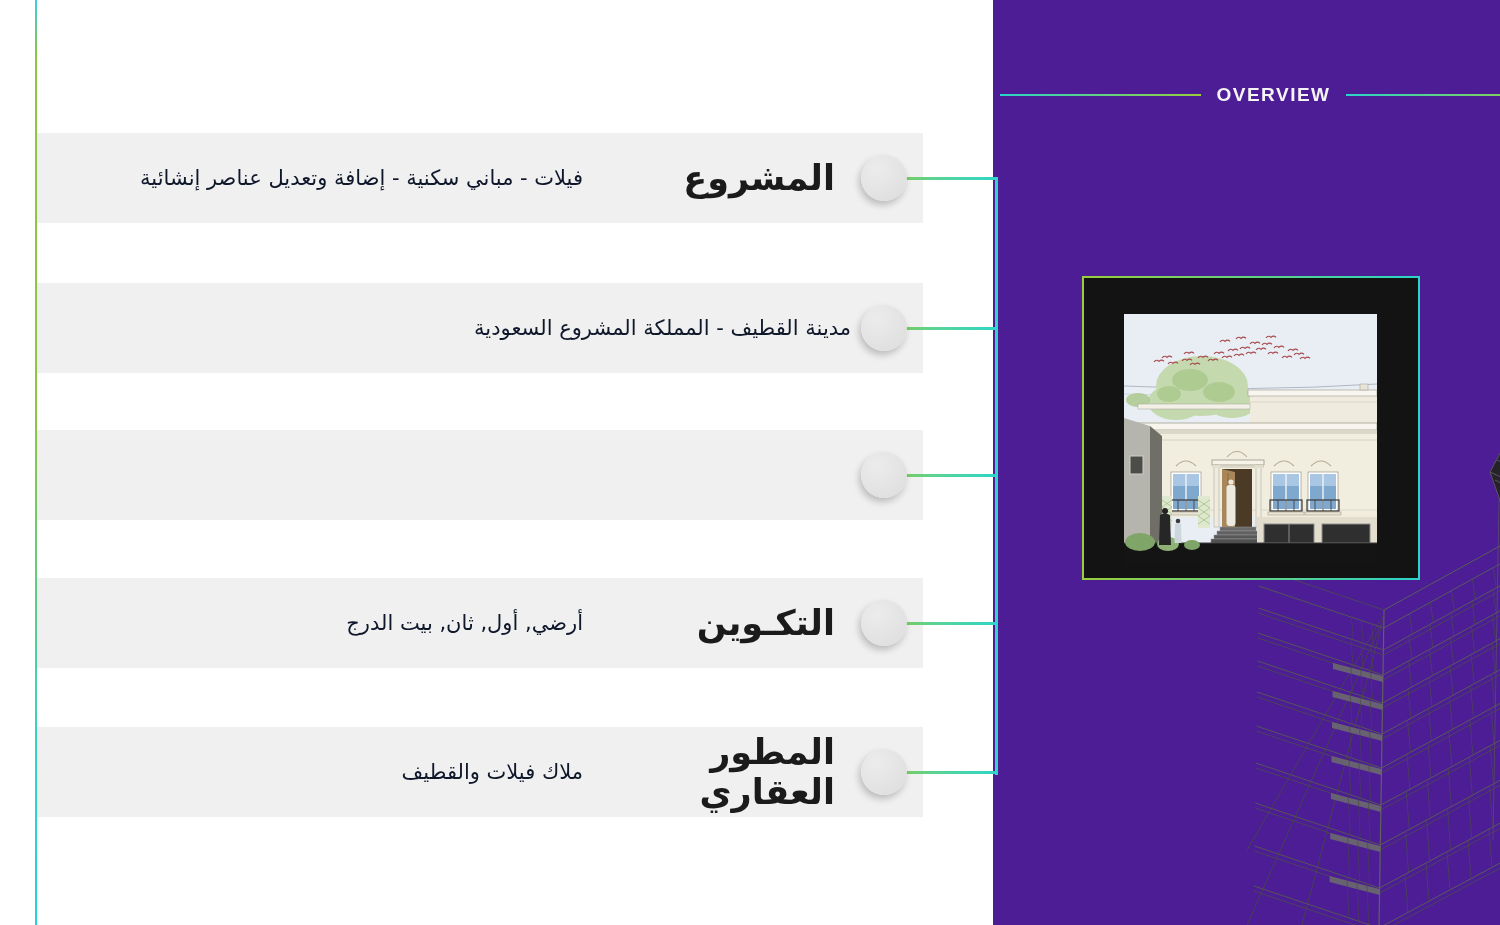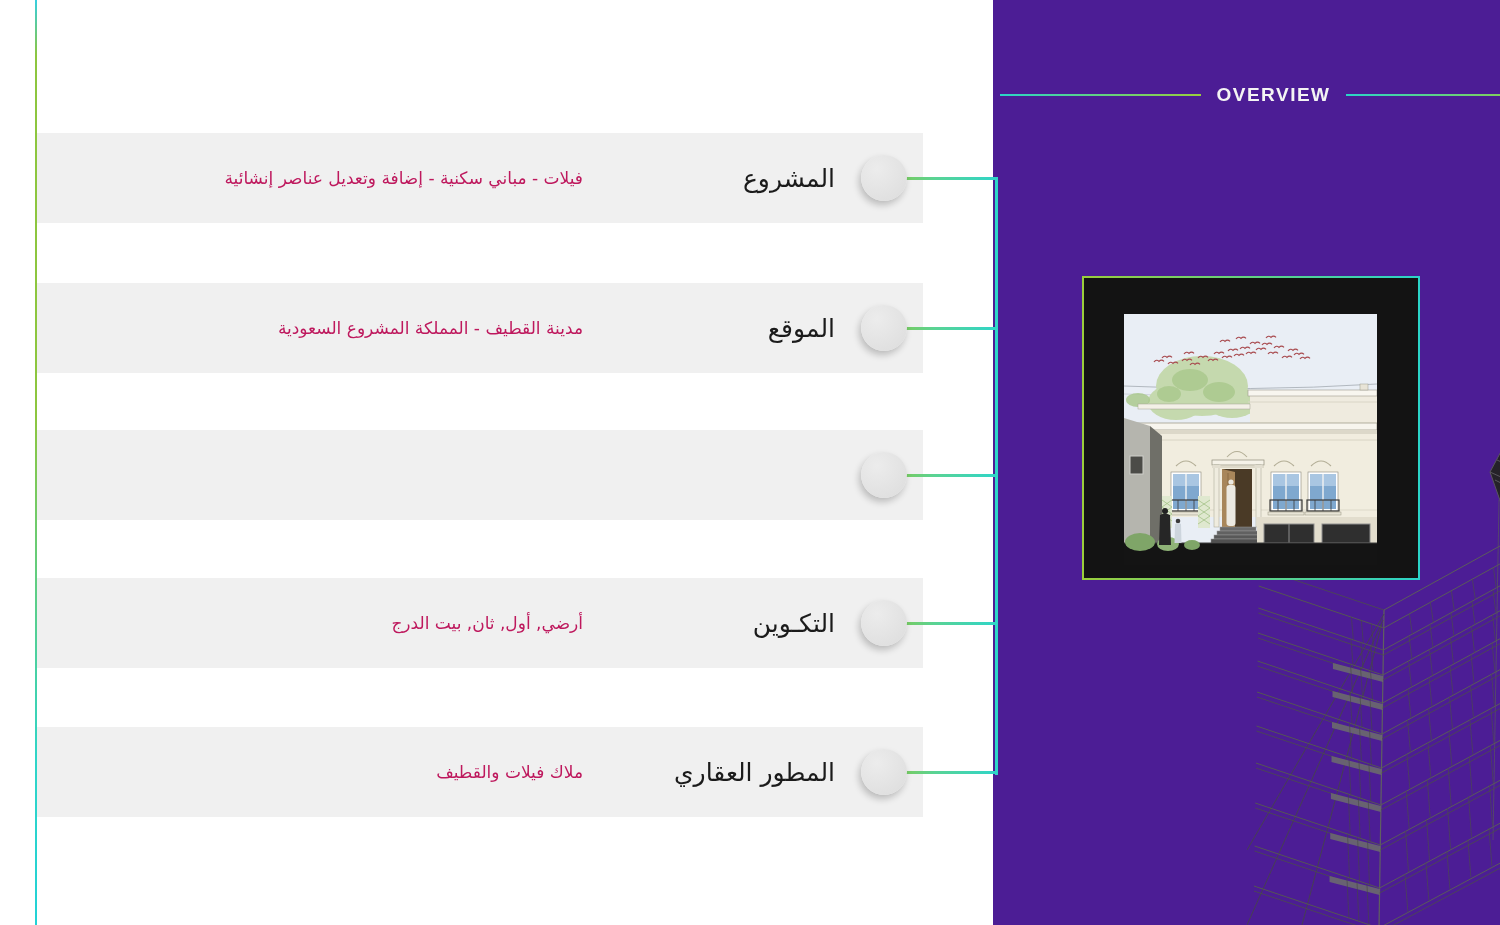--- a/index.html
+++ b/index.html
@@ -10,23 +10,23 @@
   .left-accent{position:absolute;left:35px;top:0;width:2px;height:925px;
     background:linear-gradient(180deg,#35cfe0 0%,#8dc63f 6%,#8dc63f 45%,#2fd5c8 82%,#22d2d6 100%);}
 
   
   .info-row{position:absolute;left:37px;width:886px;height:90px;background:#f0f0f0;
     display:flex;align-items:center;direction:rtl;}
   .dot-cell{flex:0 0 72px;display:flex;align-items:center;justify-content:flex-start;}
   .dot{width:46px;height:46px;border-radius:50%;margin-right:16px;
     background:radial-gradient(circle at 35% 30%,#ececec,#dcdcdc);
     box-shadow:-2px 4px 7px rgba(0,0,0,0.22);position:relative;z-index:3;}
-  .row-label{flex:0 0 252px;padding-left:0;padding-right:16px;font-size:25px;font-weight:400;
+  .row-label{flex:0 0 252px;padding-left:0;padding-right:16px;font-size:35px;font-weight:700;
     color:#1b1b1b;text-align:start;letter-spacing:0;}
-  .row-value{flex:1;font-size:17px;color:#be185d;text-align:start;line-height:1.55;
+  .row-value{flex:1;font-size:21px;color:#0f172a;text-align:start;line-height:1.55;
     padding-left:28px;max-width:500px;}
   .row-value.ltr-val{unicode-bidi:plaintext;}
 
   
   .connector{position:absolute;left:884px;width:112px;height:3px;z-index:2;
     background:linear-gradient(90deg,#8dc63f 0%,#5ad394 45%,#2fd5c8 100%);}
   .v-rail{position:absolute;left:995px;top:177px;width:3px;height:598px;background:#2fd5c8;z-index:4;}
 
   
   .dark-panel{position:absolute;left:993px;top:0;width:554px;height:925px;background:#4c1d95;overflow:hidden;}
@@ -54,21 +54,20 @@
     <div class="dot-cell">
         <div class="dot"></div>
       </div>
     <div class="row-label">المشروع</div>
     <div class="row-value">فيلات - مباني سكنية - إضافة وتعديل عناصر إنشائية</div>
   </div>
   <div class="info-row" style="top:283px">
     <div class="dot-cell">
         <div class="dot"></div>
       </div>
-    <div class="row-label">الموقع</div>
     <div class="row-value">مدينة القطيف - المملكة المشروع السعودية</div>
   </div>
   <div class="info-row" style="top:430px">
     <div class="dot-cell">
         <div class="dot"></div>
       </div>
   </div>
   <div class="info-row" style="top:578px">
     <div class="dot-cell">
         <div class="dot"></div>

